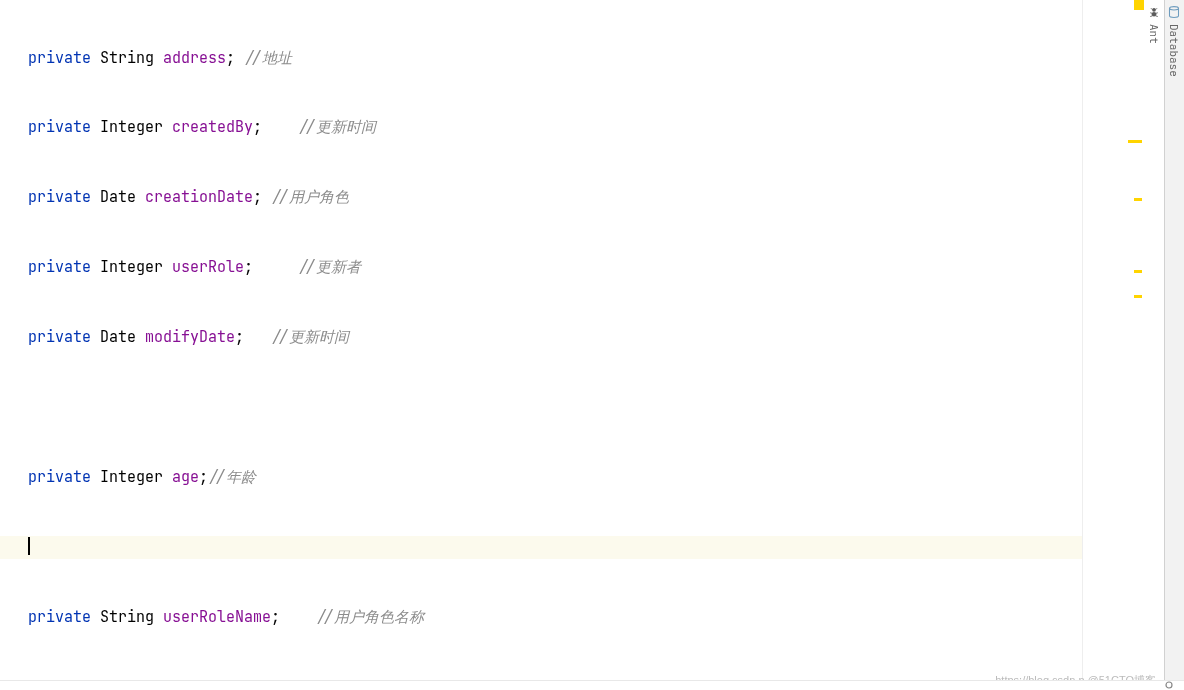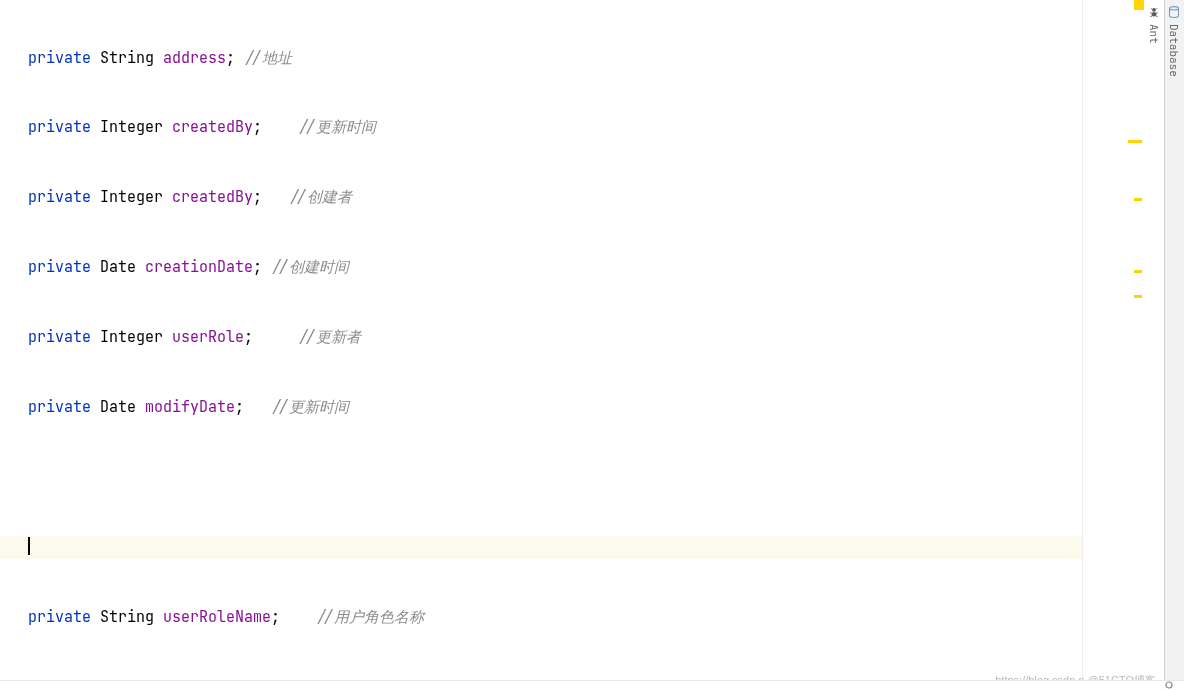--- a/index.html
+++ b/index.html
@@ -23,25 +23,25 @@
   .statusbar { position:absolute; left:0; right:0; bottom:0; height:10px; background:#fff; border-top:1px solid #e8e8e8;}
   .stripe { position:absolute; right:20px; top:0; width:12px; height:12px; background:#ffd400;}
 </style>
 </head>
 <body>
 
 <div class="editor">
  <div class="code-area">
   <div class="line"><span class="kw">private</span> <span class="type">String</span> <span class="field">address</span>; <span class="comment">//地址</span></div>
   <div class="line"><span class="kw">private</span> <span class="type">Integer</span> <span class="field">createdBy</span>;    <span class="comment">//更新时间</span></div>
-  <div class="line"><span class="kw">private</span> <span class="type">Integer</span> <span class="field">createdBy</span>;   <span class="comment">//创建者</span></div>
-  <div class="line"><span class="kw">private</span> <span class="type">Date</span> <span class="field">creationDate</span>; <span class="comment">//创建时间</span></div>
+  <div class="line"><span class="kw">private</span> <span class="type">Date</span> <span class="field">creationDate</span>; <span class="comment">//用户角色</span></div>
   <div class="line"><span class="kw">private</span> <span class="type">Integer</span> <span class="field">userRole</span>;     <span class="comment">//更新者</span></div>
   <div class="line"><span class="kw">private</span> <span class="type">Date</span> <span class="field">modifyDate</span>;   <span class="comment">//更新时间</span></div>
   <div class="line"> </div>
+  <div class="line"><span class="kw">private</span> <span class="type">Integer</span> <span class="field">age</span>;<span class="comment">//年龄</span></div>
   <div class="line hl-line"><span class="caret"></span></div>
   <div class="line"><span class="kw">private</span> <span class="type">String</span> <span class="field">userRoleName</span>;    <span class="comment">//用户角色名称</span></div>
   
   
   
   
   
   
   
   

